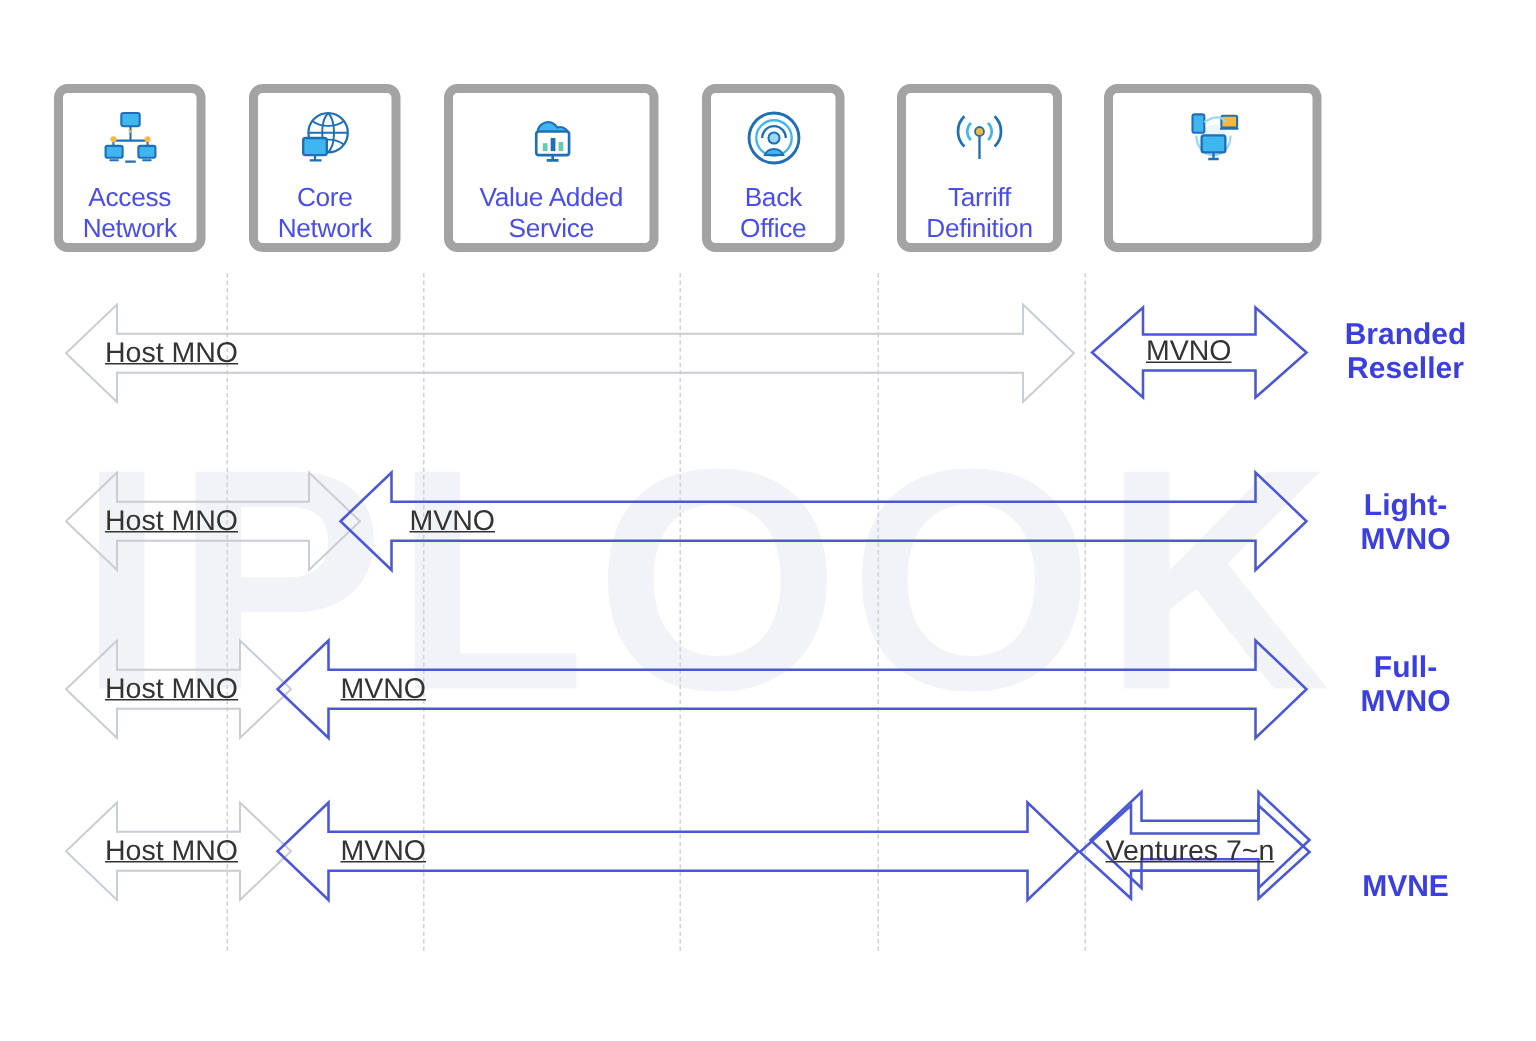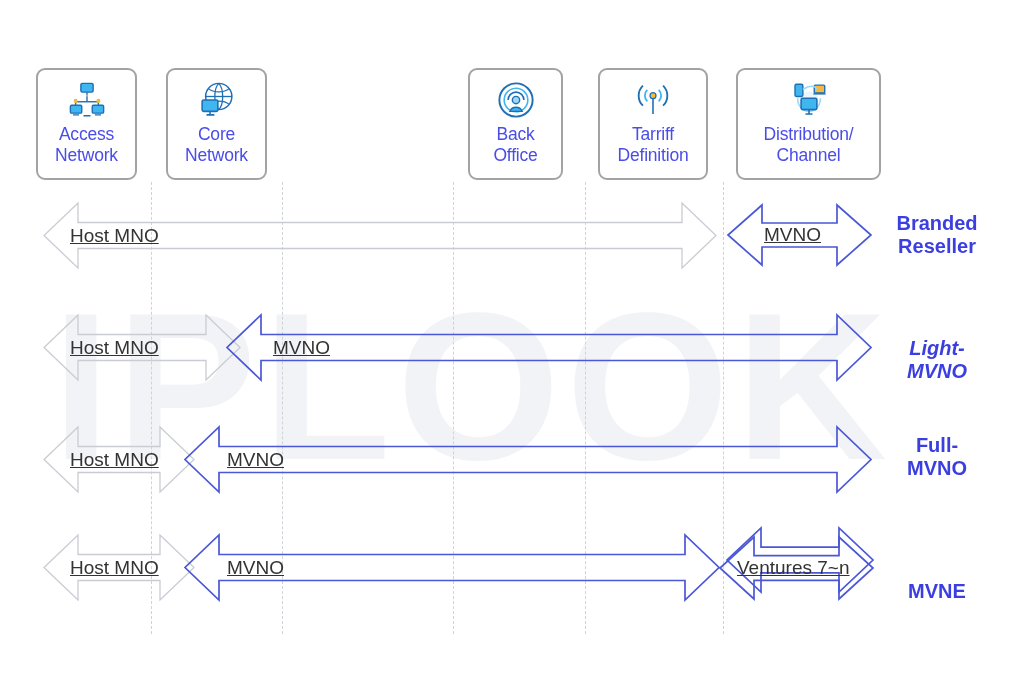--- a/index.html
+++ b/index.html
@@ -36,30 +36,30 @@
     top:182px;
     width:0;
     height:452px;
     border-left:1.4px dashed #cfd2d8;
   }
 
   
   .cards{position:absolute;left:0;top:0;width:1024px;height:190px;z-index:3;}
   .card{
     position:absolute;
-    top:68px;
+    top:56px;
     height:112px;
     background:#ffffff;
-    border:2px solid #a3a3a3;
+    border:6px solid #a3a3a3;
     border-radius:9px;
     box-sizing:border-box;
     display:flex;
     flex-direction:column;
     align-items:center;
-    justify-content:flex-start;
+    justify-content:space-between;
     padding-top:9px;
   }
   .card .ic{width:42px;height:42px;display:block;}
   .card .clabel{
     margin-top:3px;
     color:#4a4de8;
     font-size:17.5px;
     line-height:20.5px;
     text-align:center;
     font-weight:400;
@@ -130,20 +130,32 @@
     <svg viewBox="0 0 48 48">
       <circle cx="26" cy="20" r="15" fill="none" stroke="#1f6fb5" stroke-width="1.7"></circle>
       <path d="M26 5c-6 6-6 24 0 30M26 5c6 6 6 24 0 30" fill="none" stroke="#1f6fb5" stroke-width="1.5"></path>
       <path d="M11 20h30" fill="none" stroke="#1f6fb5" stroke-width="1.5"></path>
       <path d="M14 11c6 5 18 5 24 0M14 29c6-5 18-5 24 0" fill="none" stroke="#1f6fb5" stroke-width="1.4"></path>
       <rect x="7" y="24" width="18" height="13" rx="1.8" fill="#3fb6f0" stroke="#1f6fb5" stroke-width="1.8"></rect>
       <path d="M12 41h9M16 37v4" stroke="#1f6fb5" stroke-width="1.8"></path>
     </svg></div>
         <div class="clabel">Core<br>Network</div>
       </div>
+      <div class="card" style="left: 296px; width: 143px;">
+        <div class="ic">
+    <svg viewBox="0 0 48 48">
+      <path d="M13 20a8 8 0 0115-4 7 7 0 019 7 6 6 0 01-5 6H16a7 7 0 01-3-9z" fill="#3fb6f0" stroke="#1f6fb5" stroke-width="1.6"></path>
+      <rect x="12" y="19" width="25" height="18" rx="2" fill="#ffffff" stroke="#1f6fb5" stroke-width="2"></rect>
+      <rect x="17" y="28" width="3.6" height="6" fill="#66c9b0"></rect>
+      <rect x="23" y="24" width="3.6" height="10" fill="#1f6fb5"></rect>
+      <rect x="29" y="27" width="3.6" height="7" fill="#66c9b0"></rect>
+      <path d="M20 41h9M24.5 37v4" stroke="#1f6fb5" stroke-width="2"></path>
+    </svg></div>
+        <div class="clabel">Value Added<br>Service</div>
+      </div>
       <div class="card" style="left: 468px; width: 95px;">
         <div class="ic">
     <svg viewBox="0 0 48 48">
       <circle cx="24" cy="24" r="19" fill="none" stroke="#1f6fb5" stroke-width="2.2"></circle>
       <circle cx="24" cy="24" r="13.5" fill="none" stroke="#3fb6f0" stroke-width="1.8"></circle>
       <path d="M15 24a9 9 0 0118 0" fill="none" stroke="#1f6fb5" stroke-width="1.8"></path>
       <circle cx="24" cy="24" r="4.2" fill="#9ad8f5" stroke="#1f6fb5" stroke-width="1.6"></circle>
       <path d="M17 37a7.6 7.6 0 0114 0z" fill="#3fb6f0" stroke="#1f6fb5" stroke-width="1.6"></path>
     </svg></div>
         <div class="clabel">Back<br>Office</div>
@@ -162,21 +174,20 @@
         <div class="ic">
     <svg viewBox="0 0 48 48">
       <circle cx="24" cy="25" r="11" fill="#eaf6fd"></circle>
       <rect x="8" y="6" width="9" height="14" rx="1.6" fill="#3fb6f0" stroke="#1f6fb5" stroke-width="1.6"></rect>
       <rect x="30" y="7" width="12" height="9" rx="1.2" fill="#f6b93b" stroke="#1f6fb5" stroke-width="1.6"></rect>
       <path d="M29 17h14" stroke="#1f6fb5" stroke-width="1.6"></path>
       <path d="M17 12c7-5 14-5 16 0M11 22c0 9 6 15 13 15s13-6 13-15" fill="none" stroke="#9ad8f5" stroke-width="1.8"></path>
       <rect x="15" y="22" width="18" height="13" rx="1.8" fill="#3fb6f0" stroke="#1f6fb5" stroke-width="1.8"></rect>
       <path d="M20 40h8M24 35v5" stroke="#1f6fb5" stroke-width="1.8"></path>
     </svg></div>
-        <div class="clabel">Distribution/<br>Channel</div>
       </div>
     </div>
 
   <div class="rows" id="rows">
       <div class="arrow" style="left: 44px; top: 203px; width: 672px; height: 65px;">
         <svg width="672" height="65" viewBox="0 0 672 65">
           <path d="M 34 19.5 L 638 19.5 L 638 0 L 672 32.5 L 638 65 L 638 45.5 L 34 45.5 L 34 65 L 0 32.5 L 34 0 Z" fill="none" stroke="#c9ccd3" stroke-width="1.3" stroke-linejoin="miter"></path>
         </svg>
         <div class="atxt" style="left: 26px; top: 22.5px;">Host MNO</div>
       </div>
@@ -192,21 +203,21 @@
           <path d="M 34 19.5 L 162 19.5 L 162 0 L 196 32.5 L 162 65 L 162 45.5 L 34 45.5 L 34 65 L 0 32.5 L 34 0 Z" fill="none" stroke="#c9ccd3" stroke-width="1.3" stroke-linejoin="miter"></path>
         </svg>
         <div class="atxt" style="left: 26px; top: 22.5px;">Host MNO</div>
       </div>
       <div class="arrow" style="left: 227px; top: 315px; width: 644px; height: 65px;">
         <svg width="644" height="65" viewBox="0 0 644 65">
           <path d="M 34 19.5 L 610 19.5 L 610 0 L 644 32.5 L 610 65 L 610 45.5 L 34 45.5 L 34 65 L 0 32.5 L 34 0 Z" fill="none" stroke="#4a57d6" stroke-width="1.7" stroke-linejoin="miter"></path>
         </svg>
         <div class="atxt" style="left: 46px; top: 22.5px;">MVNO</div>
       </div>
-      <div class="rowlabel" style="top: 337px; font-style: italic;">Light-<br>MVNO</div>
+      <div class="rowlabel" style="top: 326px;">Light-<br>MVNO</div>
       <div class="arrow" style="left: 44px; top: 427px; width: 150px; height: 65px;">
         <svg width="150" height="65" viewBox="0 0 150 65">
           <path d="M 34 19.5 L 116 19.5 L 116 0 L 150 32.5 L 116 65 L 116 45.5 L 34 45.5 L 34 65 L 0 32.5 L 34 0 Z" fill="none" stroke="#c9ccd3" stroke-width="1.3" stroke-linejoin="miter"></path>
         </svg>
         <div class="atxt" style="left: 26px; top: 22.5px;">Host MNO</div>
       </div>
       <div class="arrow" style="left: 185px; top: 427px; width: 686px; height: 65px;">
         <svg width="686" height="65" viewBox="0 0 686 65">
           <path d="M 34 19.5 L 652 19.5 L 652 0 L 686 32.5 L 652 65 L 652 45.5 L 34 45.5 L 34 65 L 0 32.5 L 34 0 Z" fill="none" stroke="#4a57d6" stroke-width="1.7" stroke-linejoin="miter"></path>
         </svg>

